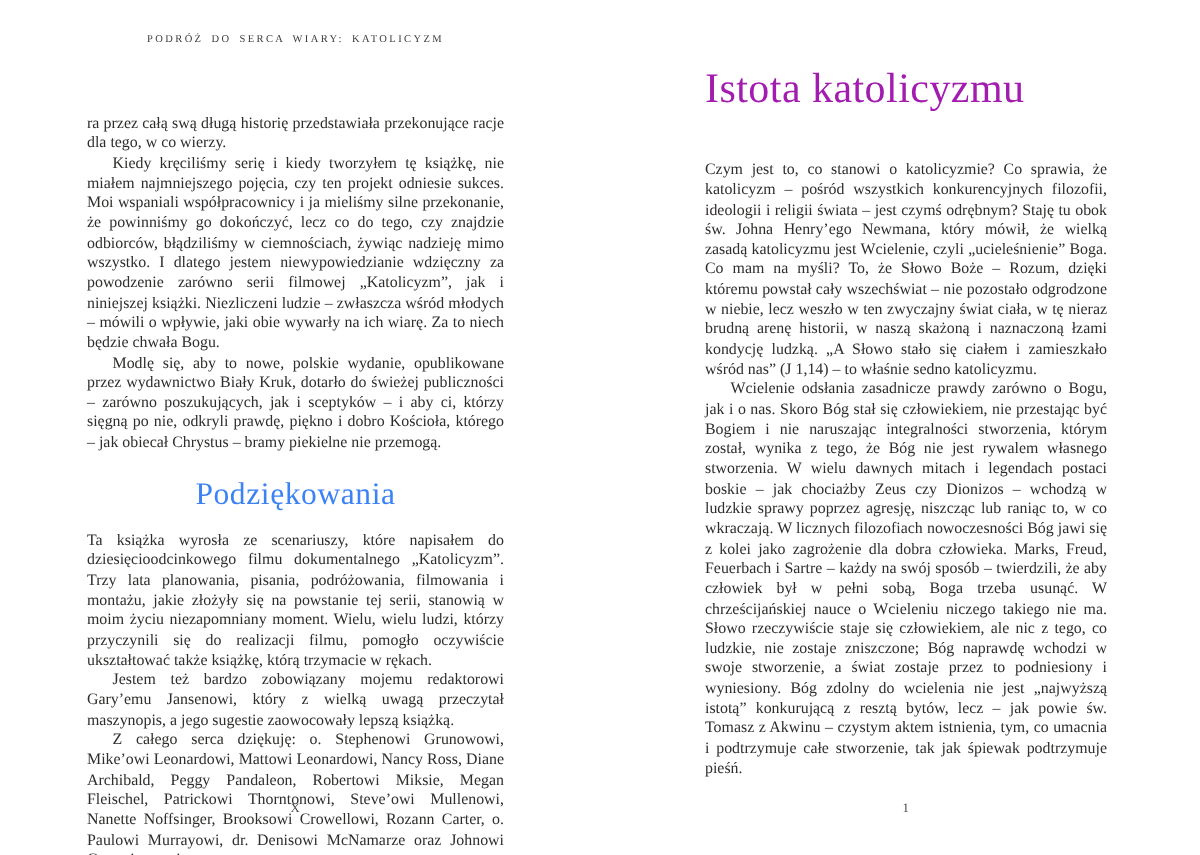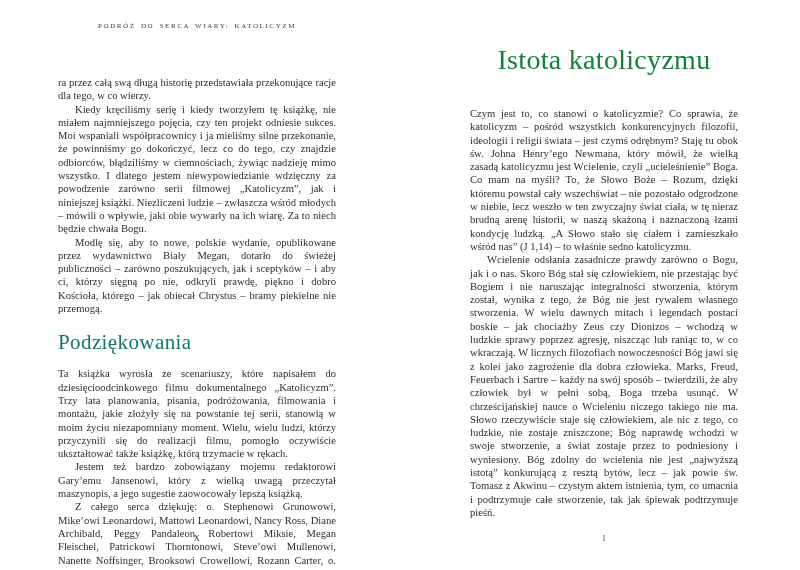--- a/index.html
+++ b/index.html
@@ -53,32 +53,32 @@
     margin: 0;
     text-align: justify;
     font-size: 10.6px;
     line-height: 13.3px;
     text-indent: 17px;
     color: #2e2d2b;
   }
   p.para.no-indent { text-indent: 0; }
   .section-heading {
     margin: 15px 0 12px 0;
+    text-align: center;
     font-weight: normal;
     font-size: 21px;
     letter-spacing: 0.4px;
-    color: #0f766e;
+    color: #3b82f6;
   }
   .chapter-title {
     margin: 0 0 31px 0;
-    text-align: center;
     font-weight: normal;
     font-size: 28px;
     letter-spacing: 0.3px;
-    color: #15803d;
+    color: #a21caf;
     white-space: nowrap;
   }
   .page-number {
     position: absolute;
     top: 533px;
     left: 0;
     right: 0;
     text-align: center;
     font-size: 8.5px;
     letter-spacing: 0.5px;
@@ -87,21 +87,21 @@
 </style>
 </head>
 <body>
 
 <div class="page page-left">
   <div class="running-header">PODRÓŻ DO SERCA WIARY: KATOLICYZM</div>
 
   <div class="text-block">
     <p class="para no-indent">ra przez całą swą długą historię przedstawiała przekonujące racje dla tego, w co wierzy.</p>
     <p class="para">Kiedy kręciliśmy serię i kiedy tworzyłem tę książkę, nie miałem najmniejszego pojęcia, czy ten projekt odniesie sukces. Moi wspaniali współpracownicy i ja mieliśmy silne przekonanie, że powinniśmy go dokończyć, lecz co do tego, czy znajdzie odbiorców, błądziliśmy w ciemnościach, żywiąc nadzieję mimo wszystko. I dlatego jestem niewypowiedzianie wdzięczny za powodzenie zarówno serii filmowej „Katolicyzm”, jak i niniejszej książki. Niezliczeni ludzie – zwłaszcza wśród młodych – mówili o wpływie, jaki obie wywarły na ich wiarę. Za to niech będzie chwała Bogu.</p>
-    <p class="para">Modlę się, aby to nowe, polskie wydanie, opublikowane przez wydawnictwo Biały Megan, dotarło do świeżej publiczności – zarówno poszukujących, jak i sceptyków – i aby ci, którzy sięgną po nie, odkryli prawdę, piękno i dobro Kościoła, którego – jak obiecał Chrystus – bramy piekielne nie przemogą.</p>
+    <p class="para">Modlę się, aby to nowe, polskie wydanie, opublikowane przez wydawnictwo Biały Kruk, dotarło do świeżej publiczności – zarówno poszukujących, jak i sceptyków – i aby ci, którzy sięgną po nie, odkryli prawdę, piękno i dobro Kościoła, którego – jak obiecał Chrystus – bramy piekielne nie przemogą.</p>
 
     <h2 class="section-heading">Podziękowania</h2>
 
     <p class="para no-indent">Ta książka wyrosła ze scenariuszy, które napisałem do dziesięcioodcinkowego filmu dokumentalnego „Katolicyzm”. Trzy lata planowania, pisania, podróżowania, filmowania i montażu, jakie złożyły się na powstanie tej serii, stanowią w moim życiu niezapomniany moment. Wielu, wielu ludzi, którzy przyczynili się do realizacji filmu, pomogło oczywiście ukształtować także książkę, którą trzymacie w rękach.</p>
     <p class="para">Jestem też bardzo zobowiązany mojemu redaktorowi Gary’emu Jansenowi, który z wielką uwagą przeczytał maszynopis, a jego sugestie zaowocowały lepszą książką.</p>
     <p class="para">Z całego serca dziękuję: o. Stephenowi Grunowowi, Mike’owi Leonardowi, Mattowi Leonardowi, Nancy Ross, Diane Archibald, Peggy Pandaleon, Robertowi Miksie, Megan Fleischel, Patrickowi Thorntonowi, Steve’owi Mullenowi, Nanette Noffsinger, Brooksowi Crowellowi, Rozann Carter, o. Paulowi Murrayowi, dr. Denisowi McNamarze oraz Johnowi Cummingsowi.</p>
   </div>
 
   <div class="page-number">X</div>
 </div>

